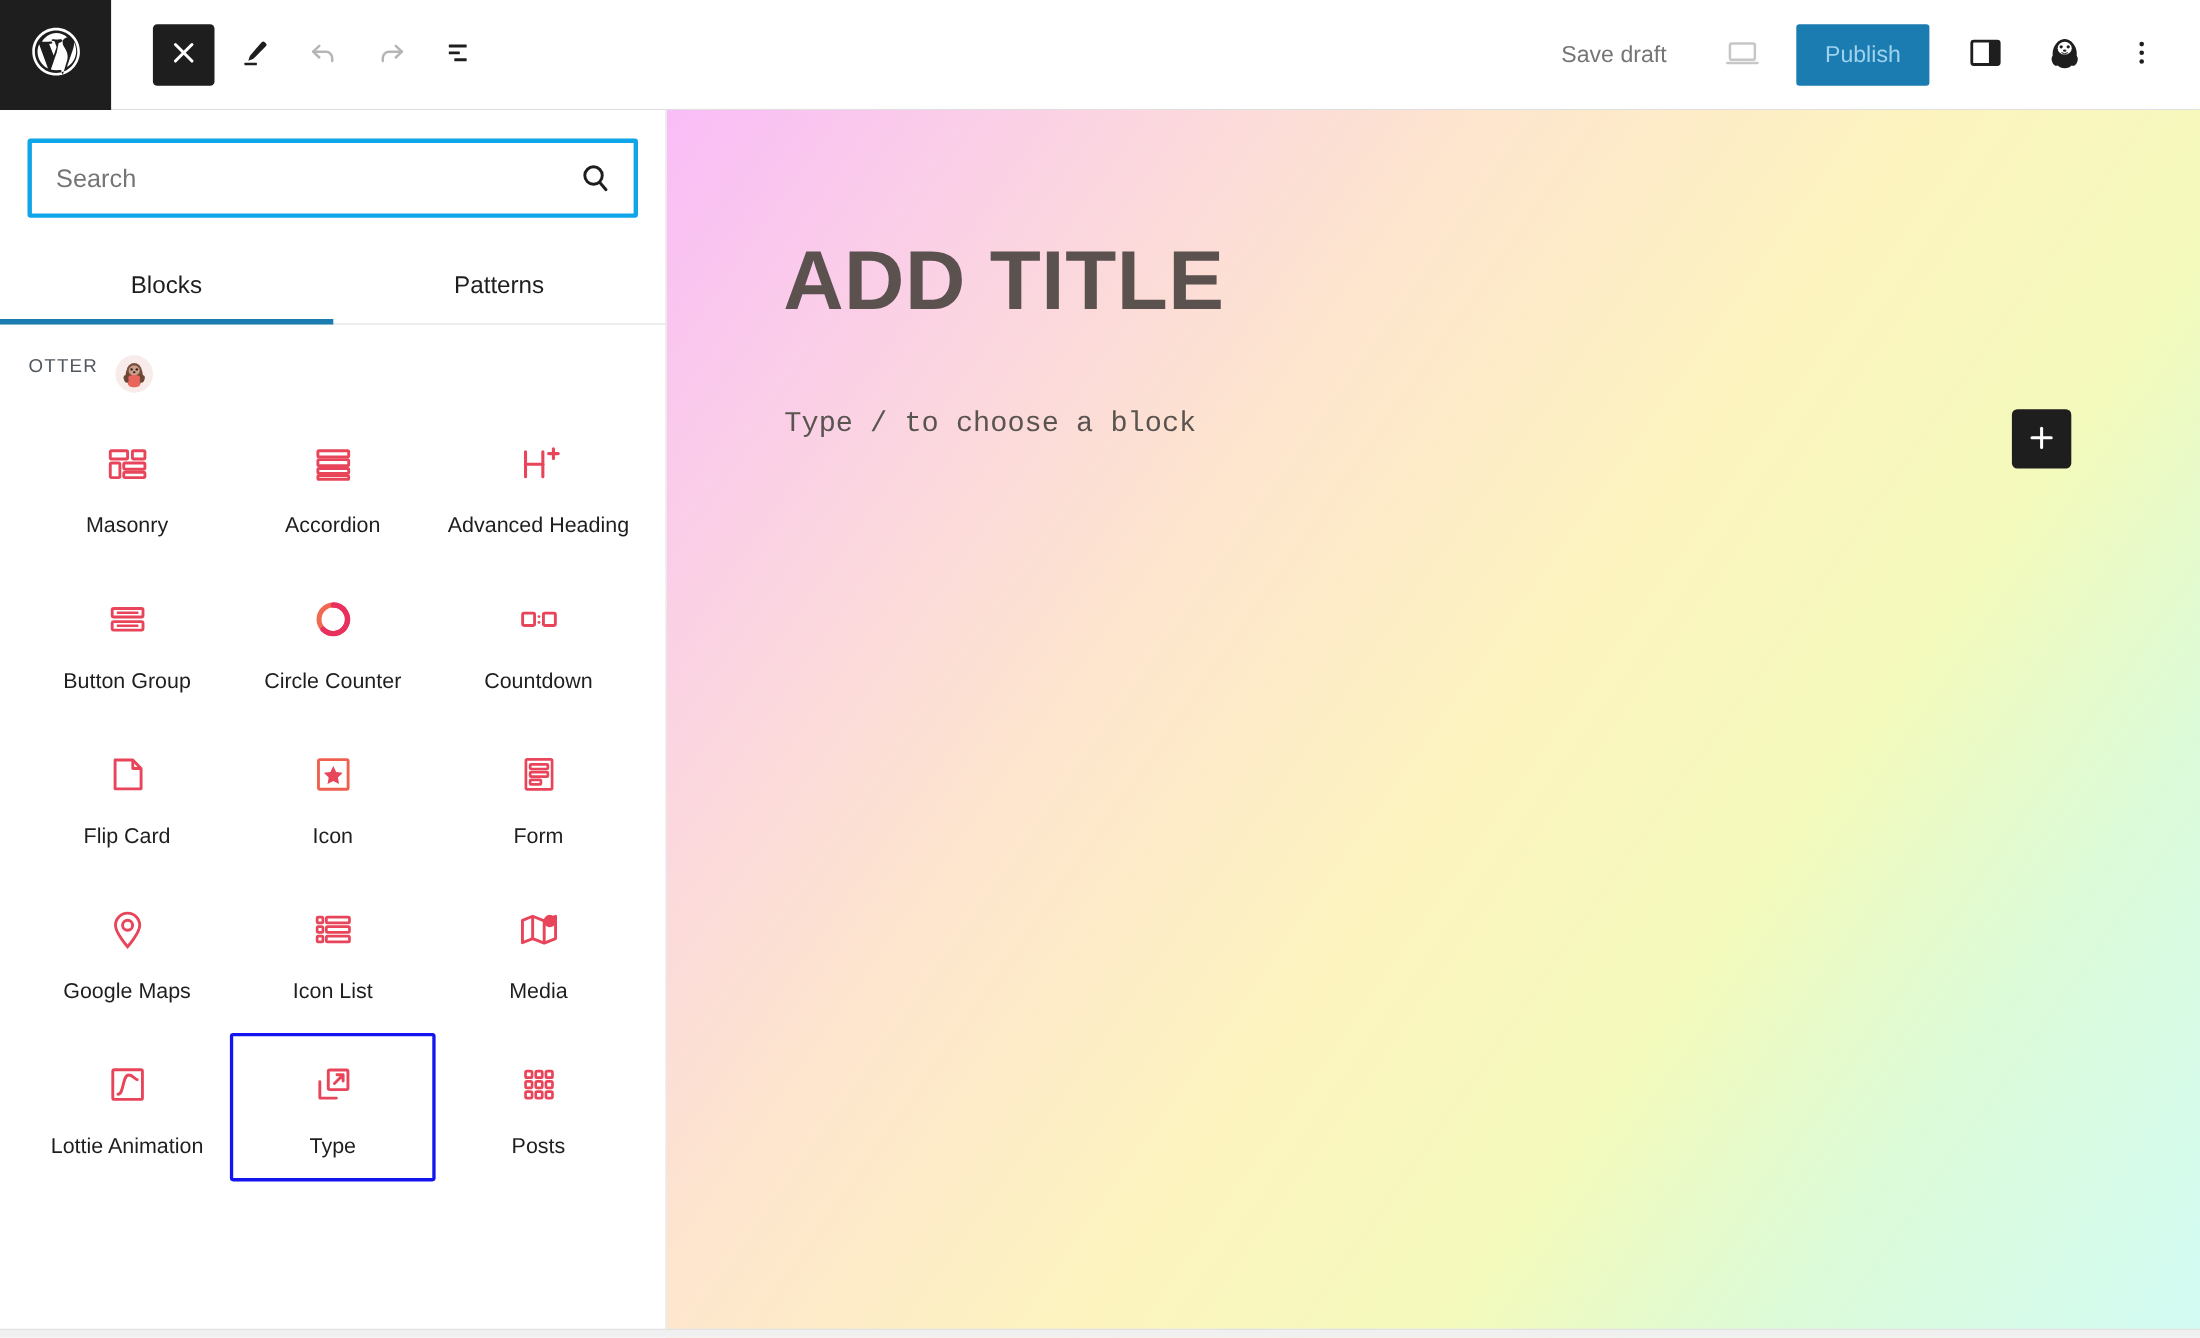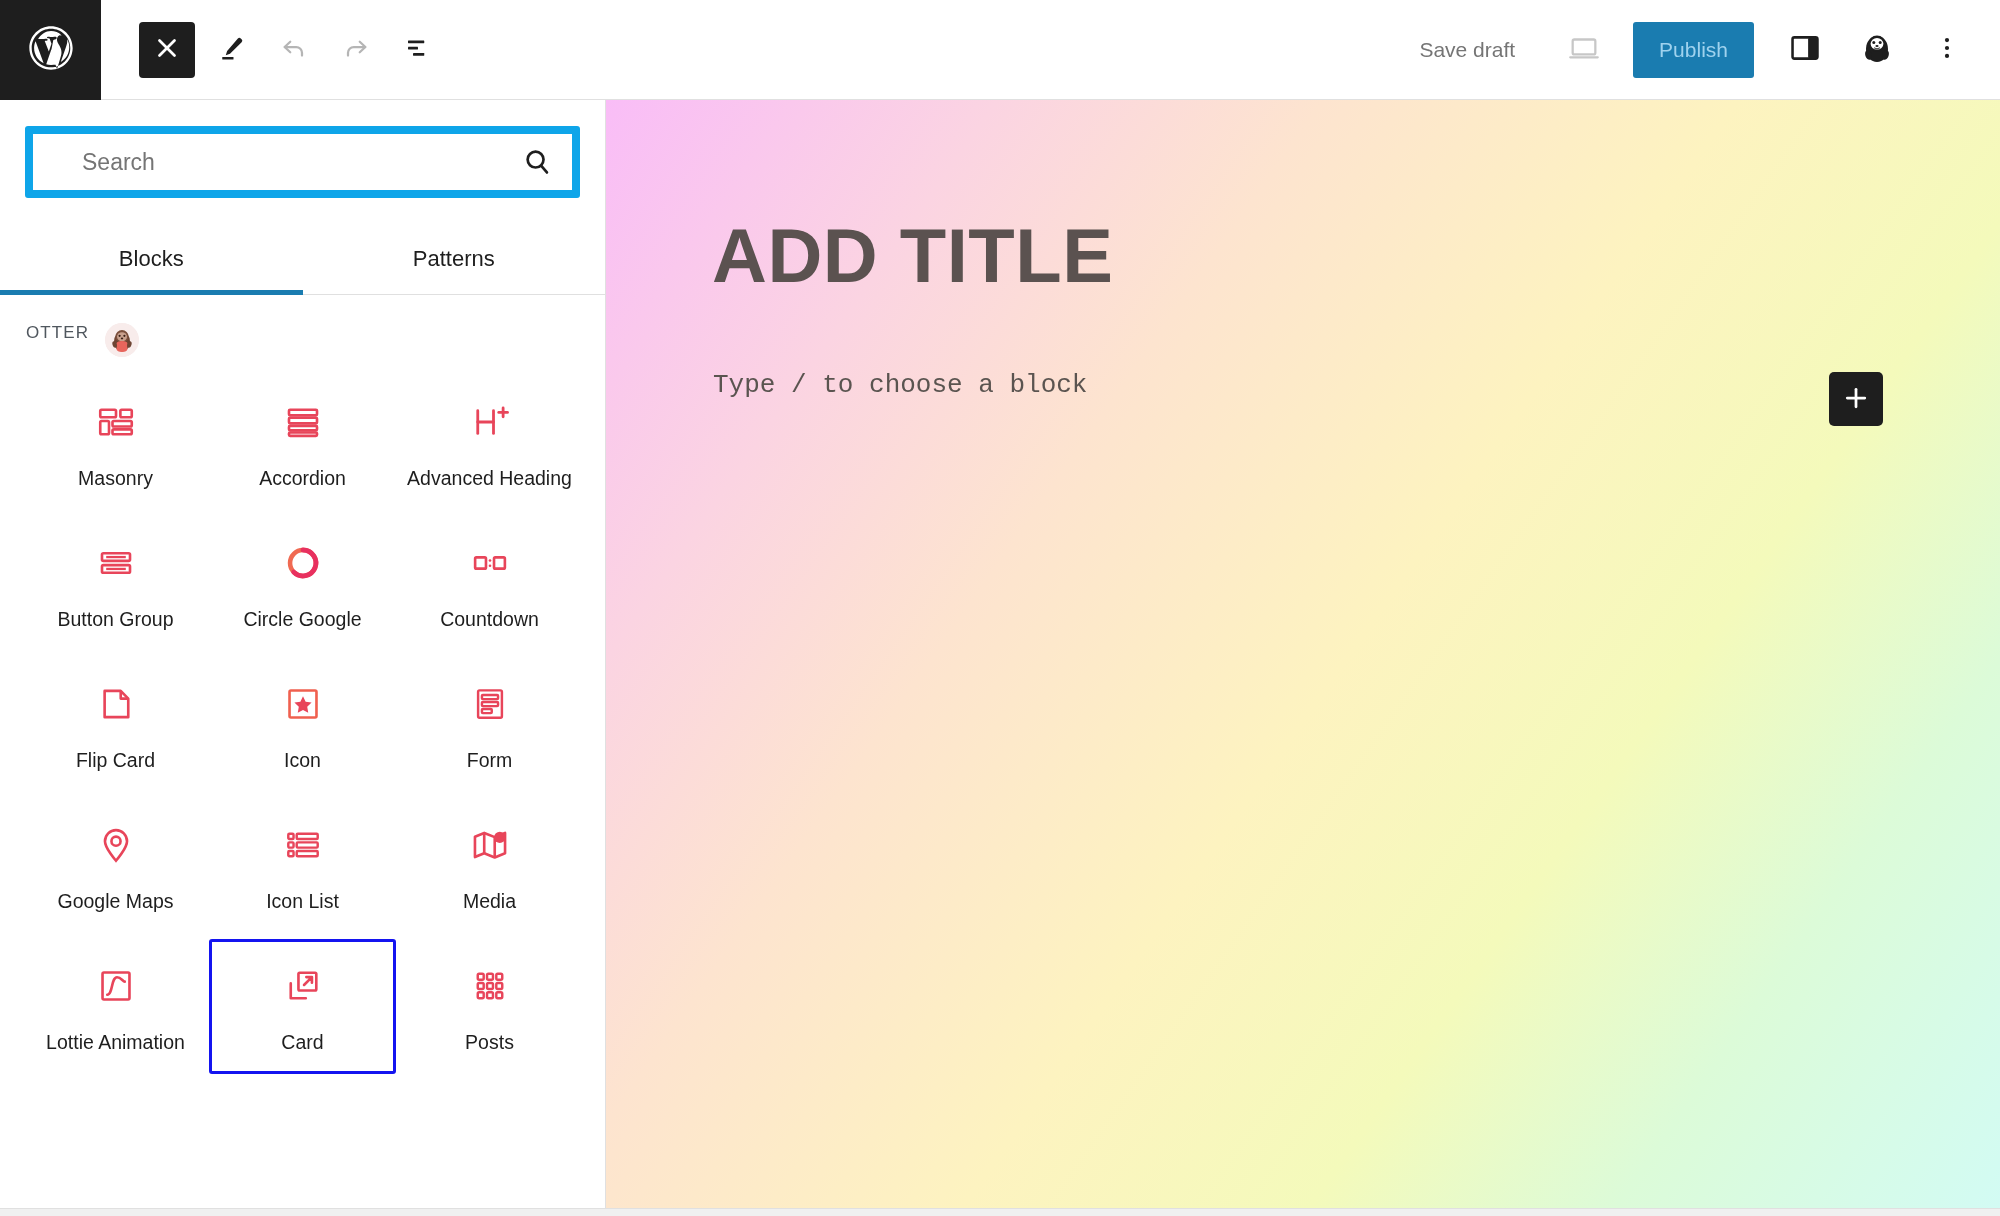--- a/index.html
+++ b/index.html
@@ -76,24 +76,24 @@
     position: absolute; top: 100px; left: 0;
     width: 606px; height: 1116px;
     background: #ffffff;
     border-right: 1px solid #e0e0e0;
     display: flex; flex-direction: column;
     z-index: 20;
   }
   .search-wrap { padding: 26px 25px 0 25px; }
   .search-box {
     position: relative;
-    border: 8px solid #0ea5e9;
+    border: 4px solid #0ea5e9;
     border-radius: 3px;
     height: 72px;
-    display: flex; align-items: flex-start; padding-left: 27px;
+    display: flex; align-items: flex-start;
   }
   .search-input {
     border: none; outline: none; background: transparent;
     font-size: 23px; color: #1e1e1e;
     padding: 0 60px 0 22px; width: 100%; height: 100%;
     font-family: "Liberation Sans", sans-serif;
   }
   .search-input::placeholder { color: #757575; }
   .search-icon-wrap {
     position: absolute; right: 18px; top: 50%; transform: translateY(-50%);
@@ -402,21 +402,21 @@
         <span class="block-label">Button Group</span>
       </button>
 
       <button class="block-item">
         <span class="block-icon">
           <svg viewBox="0 0 24 24" fill="none">
             <circle cx="12" cy="12" r="7.4" stroke="#f06a52" stroke-width="2.6"></circle>
             <path d="M12 4.6a7.4 7.4 0 1 1-5.3 12.6" stroke="#e8305f" stroke-width="2.8" stroke-linecap="round"></path>
           </svg>
         </span>
-        <span class="block-label">Circle Google</span>
+        <span class="block-label">Circle Counter</span>
       </button>
 
       <button class="block-item">
         <span class="block-icon">
           <svg viewBox="0 0 24 24" fill="none" stroke="#e8455a" stroke-width="1.5">
             <rect x="3.5" y="8.8" width="6.2" height="6.4" rx="0.7"></rect>
             <rect x="14.3" y="8.8" width="6.2" height="6.4" rx="0.7"></rect>
             <circle cx="12" cy="10.6" r="0.75" fill="#e8455a" stroke="none"></circle>
             <circle cx="12" cy="13.6" r="0.75" fill="#e8455a" stroke="none"></circle>
           </svg>
@@ -502,21 +502,21 @@
       </button>
 
       <button class="block-item selected">
         <span class="block-icon">
           <svg viewBox="0 0 24 24" fill="none" stroke="#e8455a" stroke-width="1.5" stroke-linecap="round" stroke-linejoin="round">
             <path d="M5 10.5V19h8.6"></path>
             <rect x="9.4" y="4.4" width="10.2" height="10.2" rx="0.7"></rect>
             <path d="M12.6 11.4l4.3-4.3M13.9 6.9h3.2v3.2"></path>
           </svg>
         </span>
-        <span class="block-label">Card</span>
+        <span class="block-label">Type</span>
       </button>
 
       <button class="block-item">
         <span class="block-icon">
           <svg viewBox="0 0 24 24" fill="none" stroke="#e8455a" stroke-width="1.4">
             <rect x="5" y="5" width="3.4" height="3.4" rx="0.8"></rect>
             <rect x="10.3" y="5" width="3.4" height="3.4" rx="0.8"></rect>
             <rect x="15.6" y="5" width="3.4" height="3.4" rx="0.8"></rect>
             <rect x="5" y="10.3" width="3.4" height="3.4" rx="0.8"></rect>
             <rect x="10.3" y="10.3" width="3.4" height="3.4" rx="0.8"></rect>

